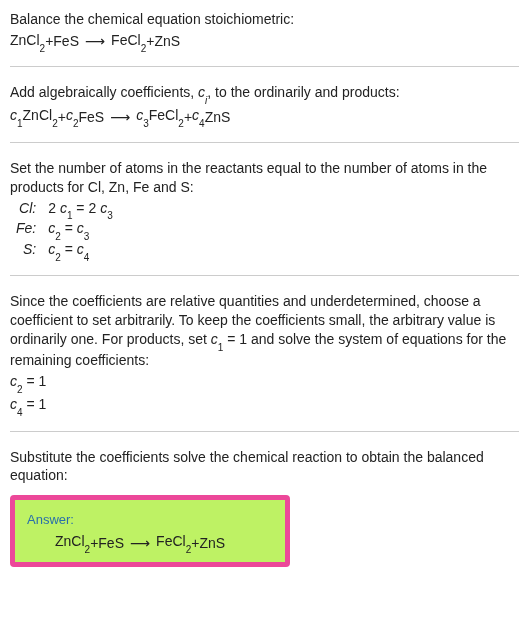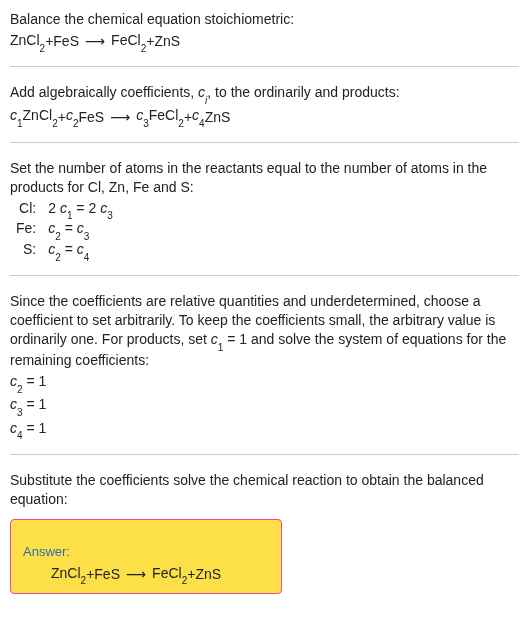--- a/index.html
+++ b/index.html
@@ -46,26 +46,27 @@
     border-collapse: collapse;
     margin-top: 2px;
   }
   .atom-table td {
     padding: 1px 6px;
     font-size: 14px;
     vertical-align: baseline;
   }
   .atom-table td.label {
     text-align: right;
+    font-style: italic;
   }
   .answer-box {
-    border: 1px solid #ec4899;
-    background: #fde047;
+    border: 5px solid #ec4899;
+    background: #bef264;
     border-radius: 4px;
-    padding: 24px 12px 10px 12px;
+    padding: 12px 12px 10px 12px;
     margin-top: 8px;
     display: inline-block;
     min-width: 246px;
   }
   .answer-label {
     color: #2a6faa;
     font-size: 13px;
     margin-bottom: 6px;
   }
   .answer-eq {
@@ -131,21 +132,20 @@
     </tr>
   </tbody>
     </table>
 </div>
 
 <div class="section">
   <div class="line">
     <span>Since the coefficients are relative quantities and underdetermined, choose a coefficient to set arbitrarily. To keep the coefficients small, the arbitrary value is ordinarily one. For products, set </span><span class="it">c</span><span class="sub">1</span><span> = 1 and solve the system of equations for the remaining coefficients:</span>
   </div>
   <div class="line"><span class="it">c</span><span class="sub">2</span><span> = 1</span></div>
-  <div class="line"><span class="it">c</span><span class="sub">3</span><span> = 1</span></div>
   <div class="line"><span class="it">c</span><span class="sub">4</span><span> = 1</span></div>
 </div>
 
 <div class="section">
   <div class="line">Substitute the coefficients solve the chemical reaction to obtain the balanced equation:</div>
   <div class="answer-box">
     <div class="answer-label">Answer:</div>
     <div class="eq answer-eq">
       <span><span>ZnCl</span><span class="sub">2</span></span>
       <span> + </span>

